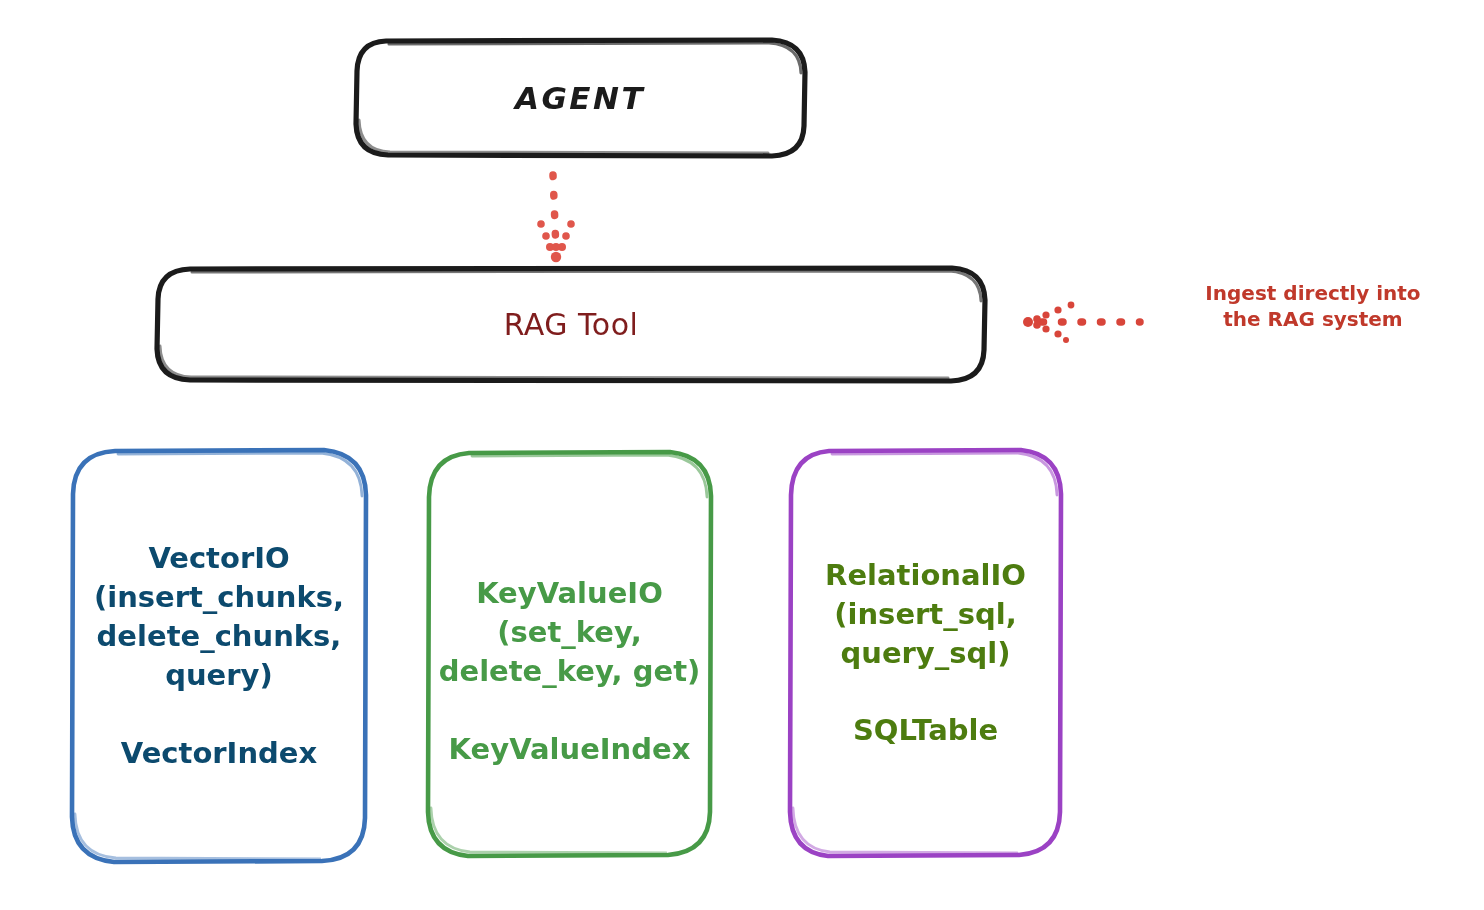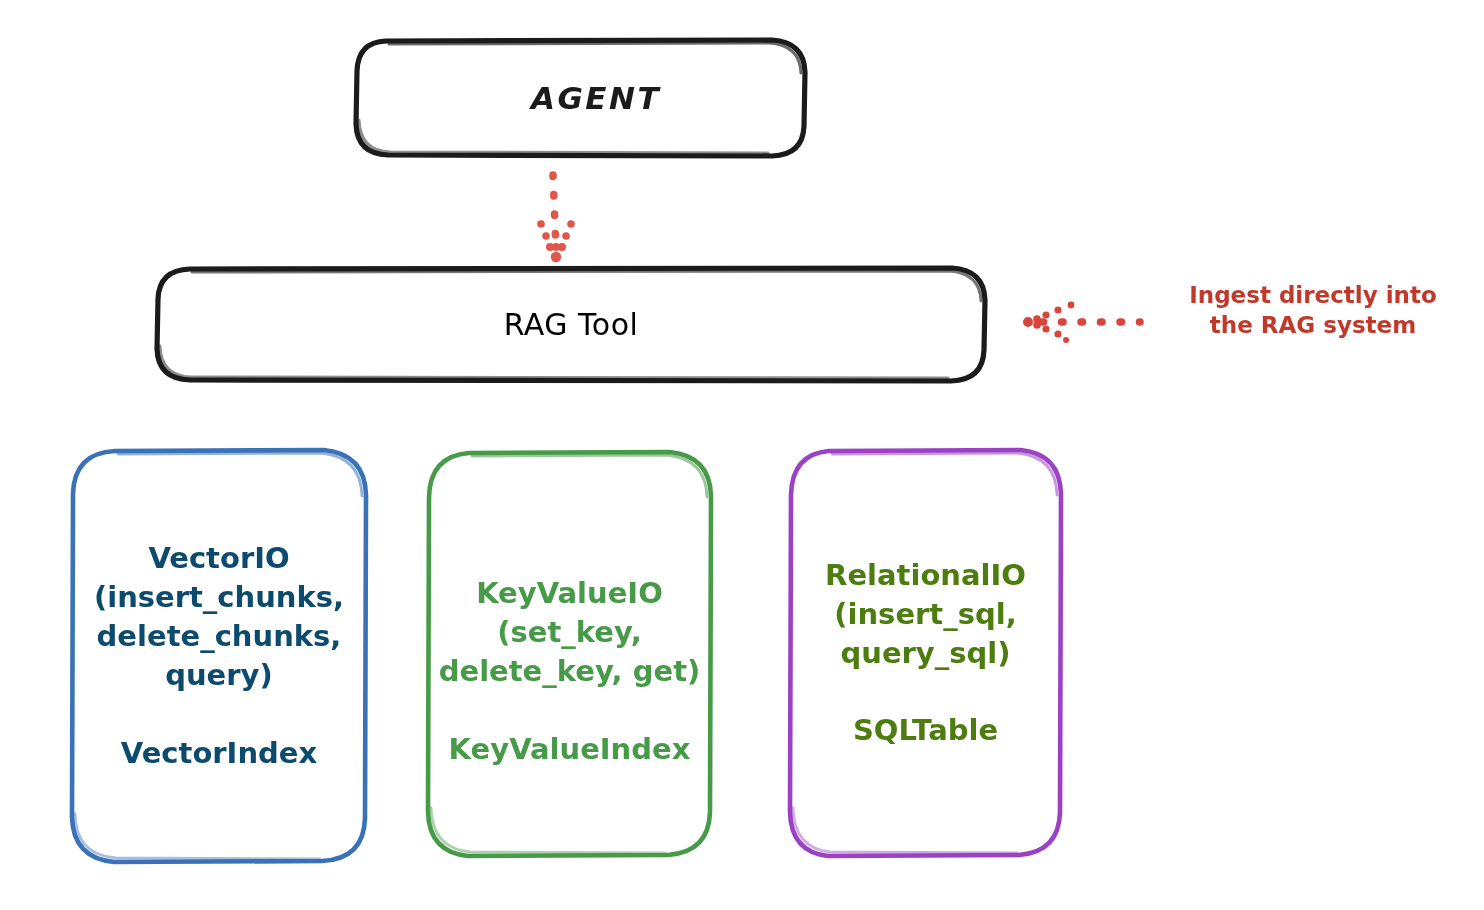--- a/index.html
+++ b/index.html
@@ -39,21 +39,20 @@
     white-space: pre-line;
     line-height: 1.30;
   }
 
   
   #agent-box {
     left: 355px;
     top: 40px;
     width: 450px;
     height: 116px;
-    margin-left: 16px;
   }
   #agent-box .node-label {
     font-family: "DejaVu Sans", sans-serif;
     font-size: 31px;
     font-style: italic;
     font-weight: 600;
     letter-spacing: 2.5px;
     color: #1b1b1b;
   }
 
@@ -62,21 +61,21 @@
     left: 157px;
     top: 268px;
     width: 828px;
     height: 113px;
   }
   #ragtool-box .node-label {
     font-family: "DejaVu Sans", sans-serif;
     font-size: 30px;
     font-weight: 500;
     letter-spacing: 0.5px;
-    color: #000000;
+    color: #7f1d1d;
   }
 
   
   .provider-box .node-label {
     font-family: "DejaVu Sans", sans-serif;
     font-size: 29px;
     font-weight: 600;
     line-height: 1.34;
   }
   #vector-box  { left: 72px;  top: 450px; width: 294px; height: 412px; }
@@ -88,21 +87,21 @@
   #relational-box .node-label { color: #4d7c0f; }
 
   
   #ingest-annotation {
     position: absolute;
     left: 1148px;
     top: 280px;
     width: 330px;
     text-align: center;
     font-family: "DejaVu Sans", sans-serif;
-    font-size: 23px;
+    font-size: 20px;
     font-weight: 600;
     line-height: 1.32;
     color: #c0392b;
     white-space: pre-line;
   }
 </style>
 </head>
 <body>
 
 <div id="canvas">

